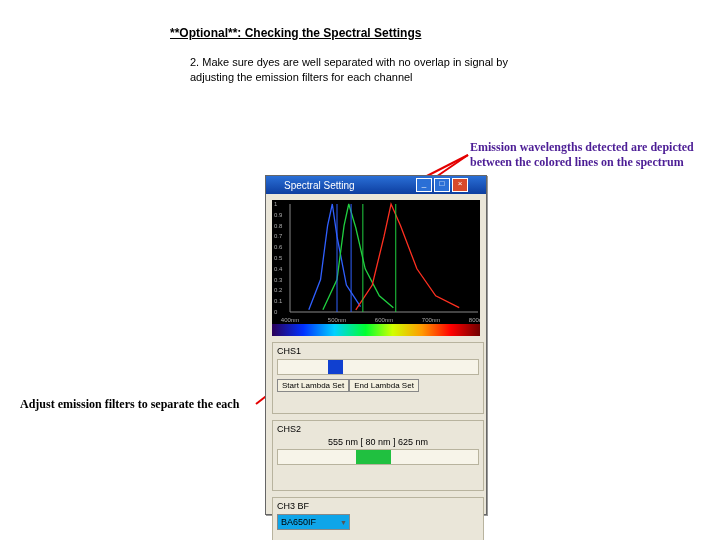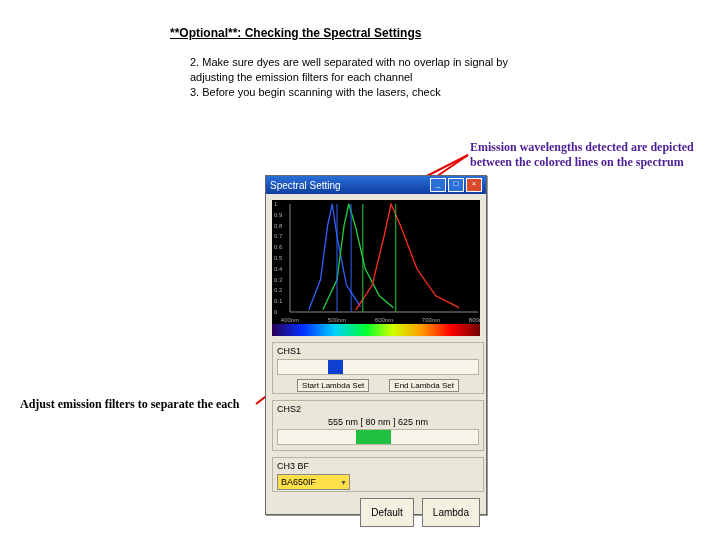--- a/index.html
+++ b/index.html
@@ -6,53 +6,52 @@
   .page{position:relative;width:720px;height:540px}
   .title{position:absolute;left:170px;top:26px;font-weight:bold;font-size:12px;text-decoration:underline}
   .instr{position:absolute;left:190px;top:55px;width:320px;line-height:1.35;font-size:11px}
   .instr-clip{height:60px;overflow:hidden}
   .annot1{position:absolute;left:470px;top:140px;font-family:'Times New Roman',serif;font-weight:bold;font-size:12px;color:#4c1d95;line-height:1.25}
   .annot2{position:absolute;left:20px;top:397px;font-family:'Times New Roman',serif;font-weight:bold;font-size:12px;color:#000}
   .arrow{position:absolute;stroke:#e40000;stroke-width:2;fill:none}
   .arrowhead{fill:#e40000}
   
   .dlg{position:absolute;left:265px;top:175px;width:220px;height:338px;background:#eae6d9;border:1px solid #666;box-shadow:1px 1px 0 #999}
-  .titlebar{height:18px;background:linear-gradient(#2a6fd6,#0d3ea0);display:flex;align-items:center;justify-content:space-between;padding:0 4px}
+  .titlebar{height:18px;background:linear-gradient(#2a6fd6,#0d3ea0);display:flex;align-items:center;justify-content:space-between;padding:0 18px}
   .titlebar span{color:#fff;font-size:10px}
   .tb-btns{display:flex;gap:2px}
   .tb-btn{width:14px;height:12px;border:1px solid #fff;font-size:8px;line-height:10px;text-align:center;color:#fff;background:#2a6fd6}
   .tb-btn.close{background:#d84a2a}
   .plot{margin:6px 6px 0 6px;height:124px;background:#000;position:relative}
   .spectrum{margin:0 6px;height:12px;background:linear-gradient(90deg,#2b0057 0%,#0030ff 15%,#00d0ff 30%,#00ff30 45%,#d0ff00 58%,#ff9a00 72%,#ff0000 86%,#700000 100%)}
-  .ch-group{margin:6px 2px 0 6px;border:1px solid #b8b39e;padding:3px 4px 1px 4px;background:#eae6d9}
+  .ch-group{margin:6px 2px 0 6px;border:1px solid #b8b39e;padding:3px 4px 21px 4px;background:#eae6d9}
   .ch-label{font-size:9px;margin-bottom:3px}
   .slider{position:relative;height:14px;background:#f7f4e9;border:1px solid #b8b39e;margin-bottom:4px}
   .range{position:absolute;top:0;height:100%}
   .range.blue{background:#1040d0}
   .range.green{background:#20c040}
   .readout{font-size:9px;text-align:center;margin-bottom:2px}
-  .lambda-row{display:flex;gap:20px;justify-content:center}
+  .lambda-row{display:flex;gap:0;justify-content:flex-start}
   .smallbtn{font-size:8px;border:1px solid #888;background:#f4f0e0;padding:1px 4px}
   .bfrow{display:flex;align-items:center;gap:6px;margin-top:3px}
-  .dropdown{border:1px solid #888;background:#fde047;font-size:9px;padding:0 14px 0 3px;height:14px;line-height:14px;position:relative;min-width:54px}
+  .dropdown{border:1px solid #888;background:#0ea5e9;font-size:9px;padding:0 14px 0 3px;height:14px;line-height:14px;position:relative;min-width:54px}
   .dropdown:after{content:"▼";position:absolute;right:2px;top:1px;font-size:7px;color:#555}
   .btnrow{display:flex;gap:8px;justify-content:flex-end;padding:6px}
   .btn{font-size:10px;border:1px solid #777;background:#f4f0e0;padding:8px 10px}
   .curve{position:absolute;inset:0}
 </style>
 </head>
 <body>
 
 <div class="page">
 
   <div class="title">**Optional**: Checking the Spectral Settings</div>
 
   <div class="instr instr-clip">
     <div>2. Make sure dyes are well separated with no overlap in signal by adjusting the emission filters for each channel</div>
-    <div>3. Before you begin scanning with the lasers, check</div>
   </div>
 
   <div class="annot1">
     <span>Emission wavelengths detected are depicted</span><br>
     <span>between the colored lines on the spectrum</span>
   </div>
   <div class="annot2">Adjust emission filters to separate the each</div>
 
   <svg class="arrow" style="left:0;top:0" width="720" height="540">
     <path d="M468,155 L370,205"></path>

